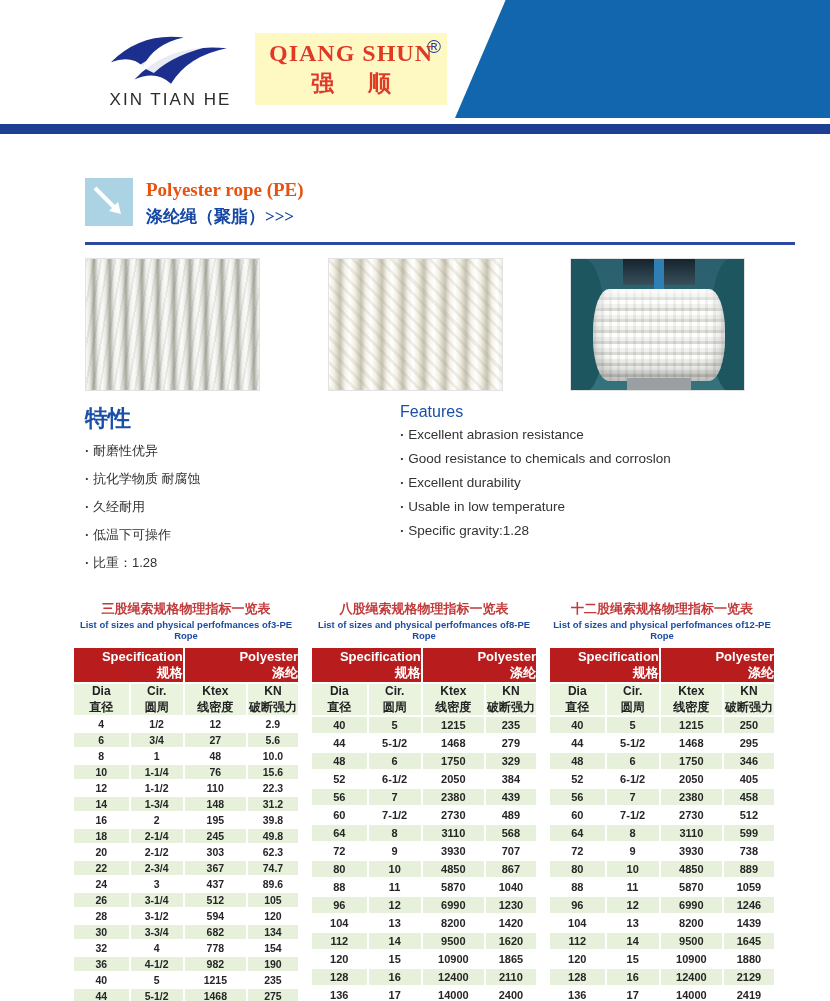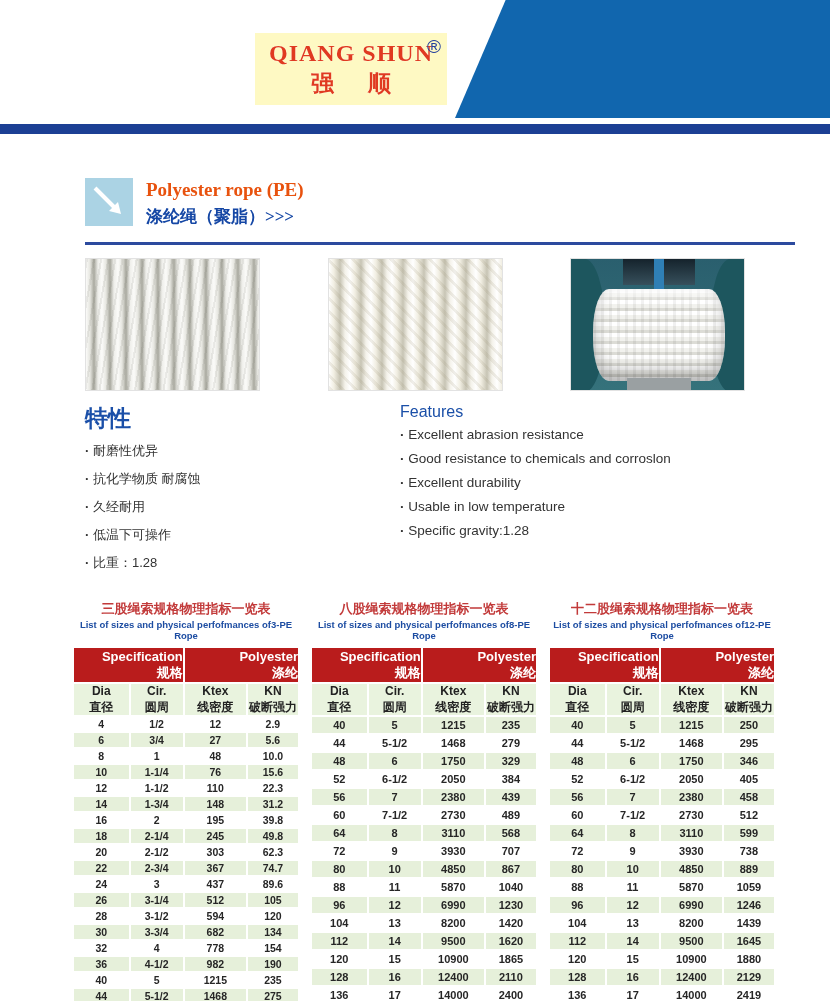--- a/index.html
+++ b/index.html
@@ -95,20 +95,30 @@
   td { text-align:center; font-weight:bold; color:#262626; background:#fff; overflow:hidden; }
   .t1 td { font-size:10.5px; height:14px; }
   .t2 td, .t3 td { font-size:11px; height:16px; }
   tbody.start-white tr:nth-child(even) td { background:#e6f0da; }
   tbody.start-green tr:nth-child(odd) td { background:#e6f0da; }
 </style>
 </head>
 <body>
 
 <div class="header">
+  <div class="logo-block">
+    <span>
+      <svg width="132" height="58" viewBox="0 0 120 54">
+        <path d="M4 30 Q32 2 72 7 Q44 13 34 34 Q23 23 4 30 Z" fill="#1d2f8e"></path>
+        <path d="M26 46 Q58 12 112 17 Q76 24 60 50 Q46 37 26 46 Z" fill="#1d2f8e"></path>
+        <path d="M30 33 Q60 14 98 15 Q64 22 44 40 Z" fill="#ffffff" opacity="0.9"></path>
+      </svg>
+    </span>
+    <div class="logo-text">XIN TIAN HE</div>
+  </div>
 
   <div class="brand-box">
     <div class="brand-en">QIANG SHUN</div>
     <div class="brand-cn">强顺</div>
   </div>
   <div class="reg-mark">®</div>
 
   <div class="diagonal"></div>
   <div class="top-bar"></div>
 </div>

